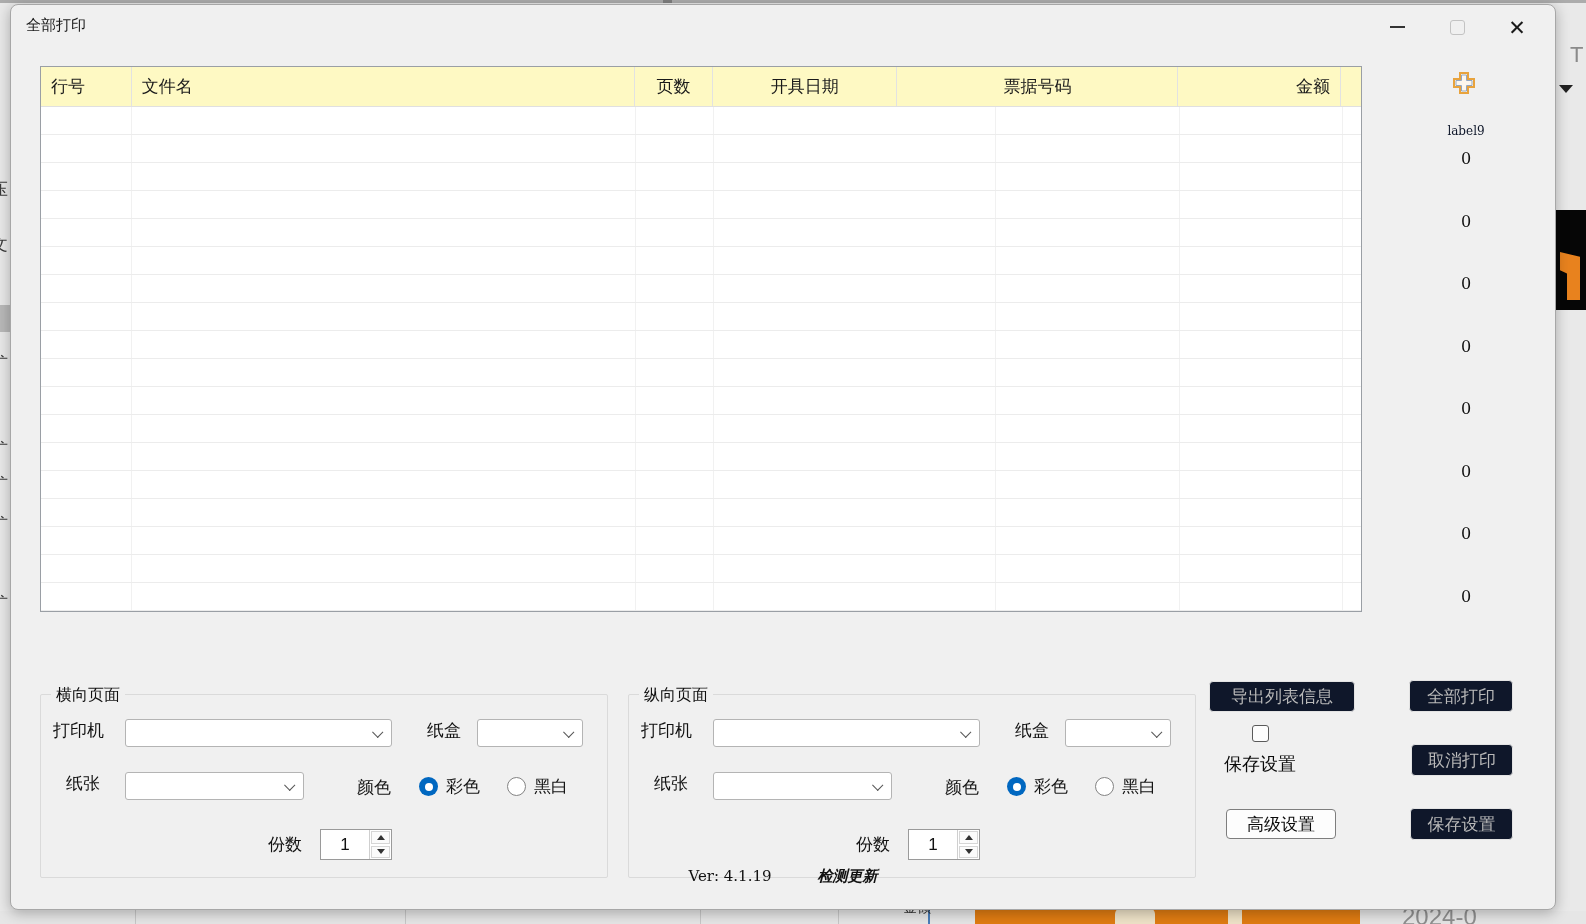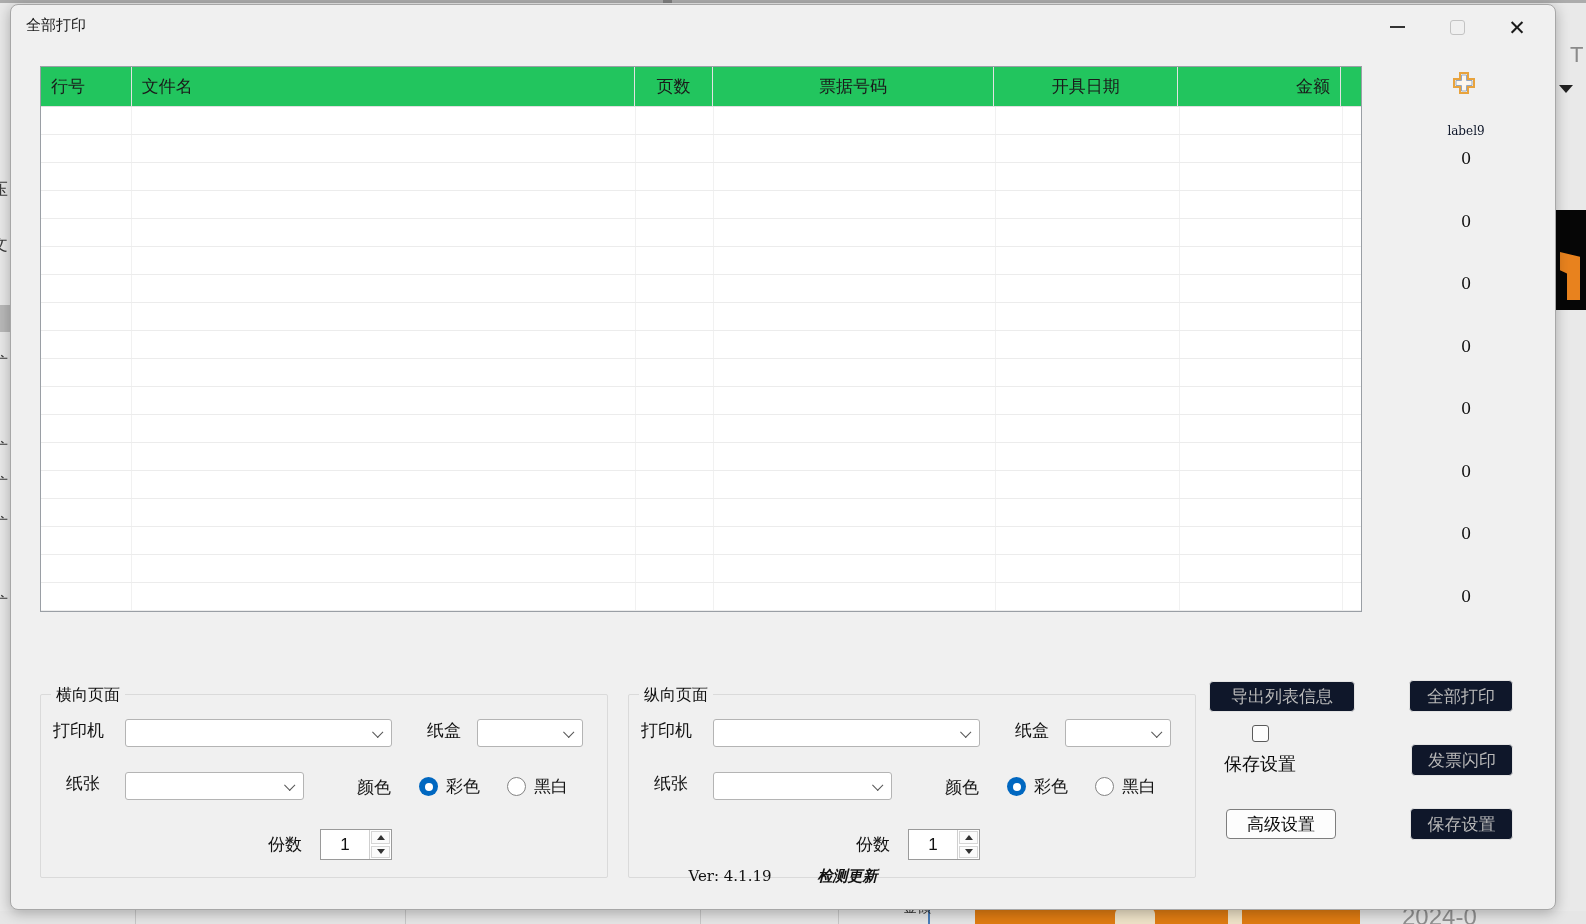--- a/index.html
+++ b/index.html
@@ -36,21 +36,21 @@
   .winbtn { width:60px; height:40px; display:flex; align-items:center; justify-content:center;
     font-size:17px; color:#222; cursor:default; }
   .winbtn.max { color:#c3c3c3; }
   .glyph-min { width:15px; height:0; border-top:2px solid #333; }
   .glyph-max { width:15px; height:15px; border:1.5px solid #c3c3c3; border-radius:3px; }
   .glyph-close { font-size:21px; line-height:1; color:#1a1a1a; }
 
   
   .listview { position:absolute; left:29px; top:61px; width:1322px; height:546px; background:#fff;
     border:1px solid #9a9fa5; }
-  .lv-header { display:flex; height:40px; border-bottom:1px solid #e0e0e0; background:#22c55e; }
+  .lv-header { display:flex; height:40px; border-bottom:1px solid #e0e0e0; background:#fef9c3; }
   .lv-hcell { height:100%; display:flex; align-items:center; font-size:17px; color:#1a1a1a;
     border-right:1px solid #e2e2e2; padding:0 10px; overflow:hidden; white-space:nowrap; }
   .lv-hcell:last-child { border-right:none; }
   .lv-body { position:relative; }
   .lv-row { display:flex; height:28px; border-bottom:1px solid #ececec; }
   .lv-cell { height:100%; border-right:1px solid #f1f1f1; }
   .lv-cell:last-child { border-right:none; }
 
   
   .side { position:absolute; left:1390px; top:0; width:130px; text-align:center; }
@@ -144,22 +144,22 @@
           <span class="glyph-close">✕</span>
         </div>
     </div>
   </div>
 
   <div class="listview">
     <div class="lv-header" id="lv-header">
         <div class="lv-hcell" style="width: 91px; justify-content: flex-start;">行号</div>
         <div class="lv-hcell" style="width: 505px; justify-content: flex-start;">文件名</div>
         <div class="lv-hcell" style="width: 78px; justify-content: center;">页数</div>
+        <div class="lv-hcell" style="width: 185px; justify-content: center;">开具日期</div>
         <div class="lv-hcell" style="width: 282px; justify-content: center;">票据号码</div>
-        <div class="lv-hcell" style="width: 185px; justify-content: center;">开具日期</div>
         <div class="lv-hcell" style="width: 163px; justify-content: flex-end;">金额</div>
         <div class="lv-hcell" style="width: 18px; justify-content: flex-start;"></div>
       </div>
     <div class="lv-body" id="lv-body">
         <div class="lv-row">
           <div class="lv-cell" style="width: 91px;"></div>
           <div class="lv-cell" style="width: 505px;"></div>
           <div class="lv-cell" style="width: 78px;"></div>
           <div class="lv-cell" style="width: 282px;"></div>
           <div class="lv-cell" style="width: 185px;"></div>
@@ -439,21 +439,21 @@
       </div>
     </div>
   </div>
 
   <div class="abtn disabled" style="left:1198px; top:676px; width:146px; height:31px;">导出列表信息</div>
   <div class="abtn disabled" style="left:1398px; top:675px; width:104px; height:32px;">全部打印</div>
   <div class="chk-row" style="left:1213px; top:720px;flex-direction:column;">
     <span class="chk-box"></span>
     <span class="chk-label">保存设置</span>
   </div>
-  <div class="abtn disabled" style="left:1400px; top:739px; width:102px; height:32px;">发票闪印</div>
+  <div class="abtn disabled" style="left:1400px; top:739px; width:102px; height:32px;">取消打印</div>
   <div class="abtn enabled" style="left:1215px; top:804px; width:110px; height:30px;">高级设置</div>
   <div class="abtn disabled" style="left:1399px; top:803px; width:103px; height:32px;">保存设置</div>
 
   <div class="footer">
     <span class="ver">Ver:  4.1.19</span>
     <span class="upd">检测更新</span>
   </div>
 </div>
 
 </body></html>

